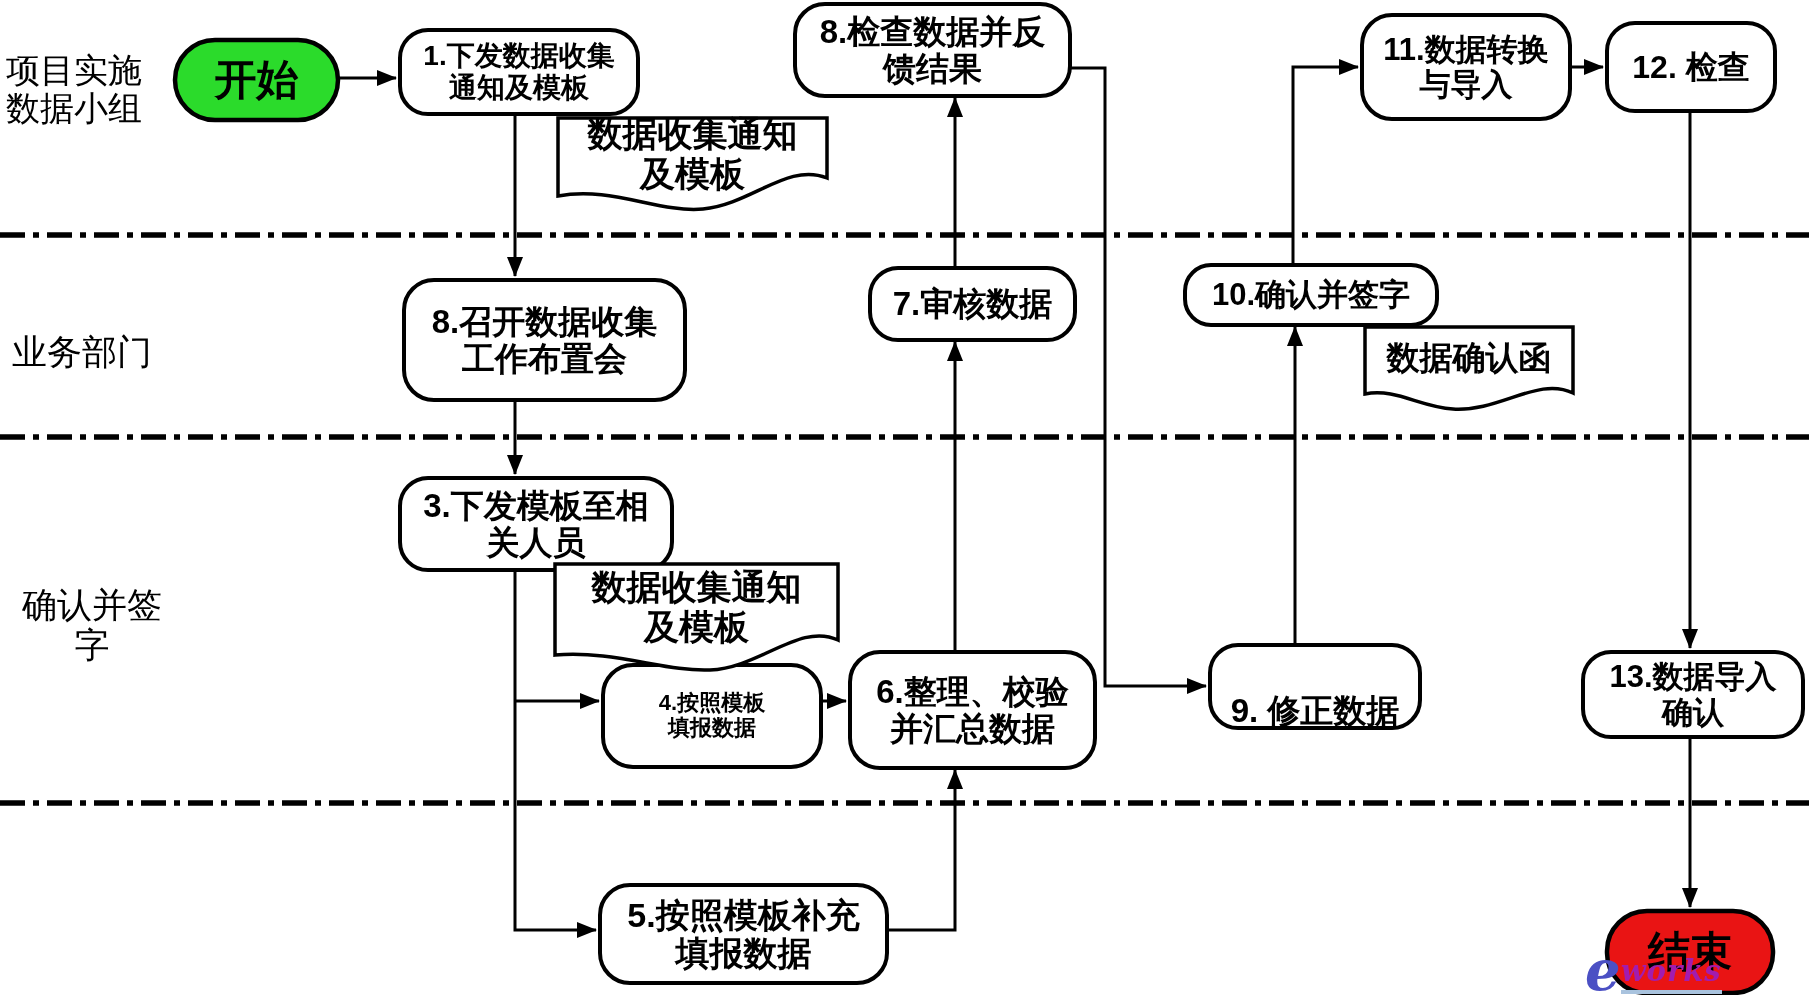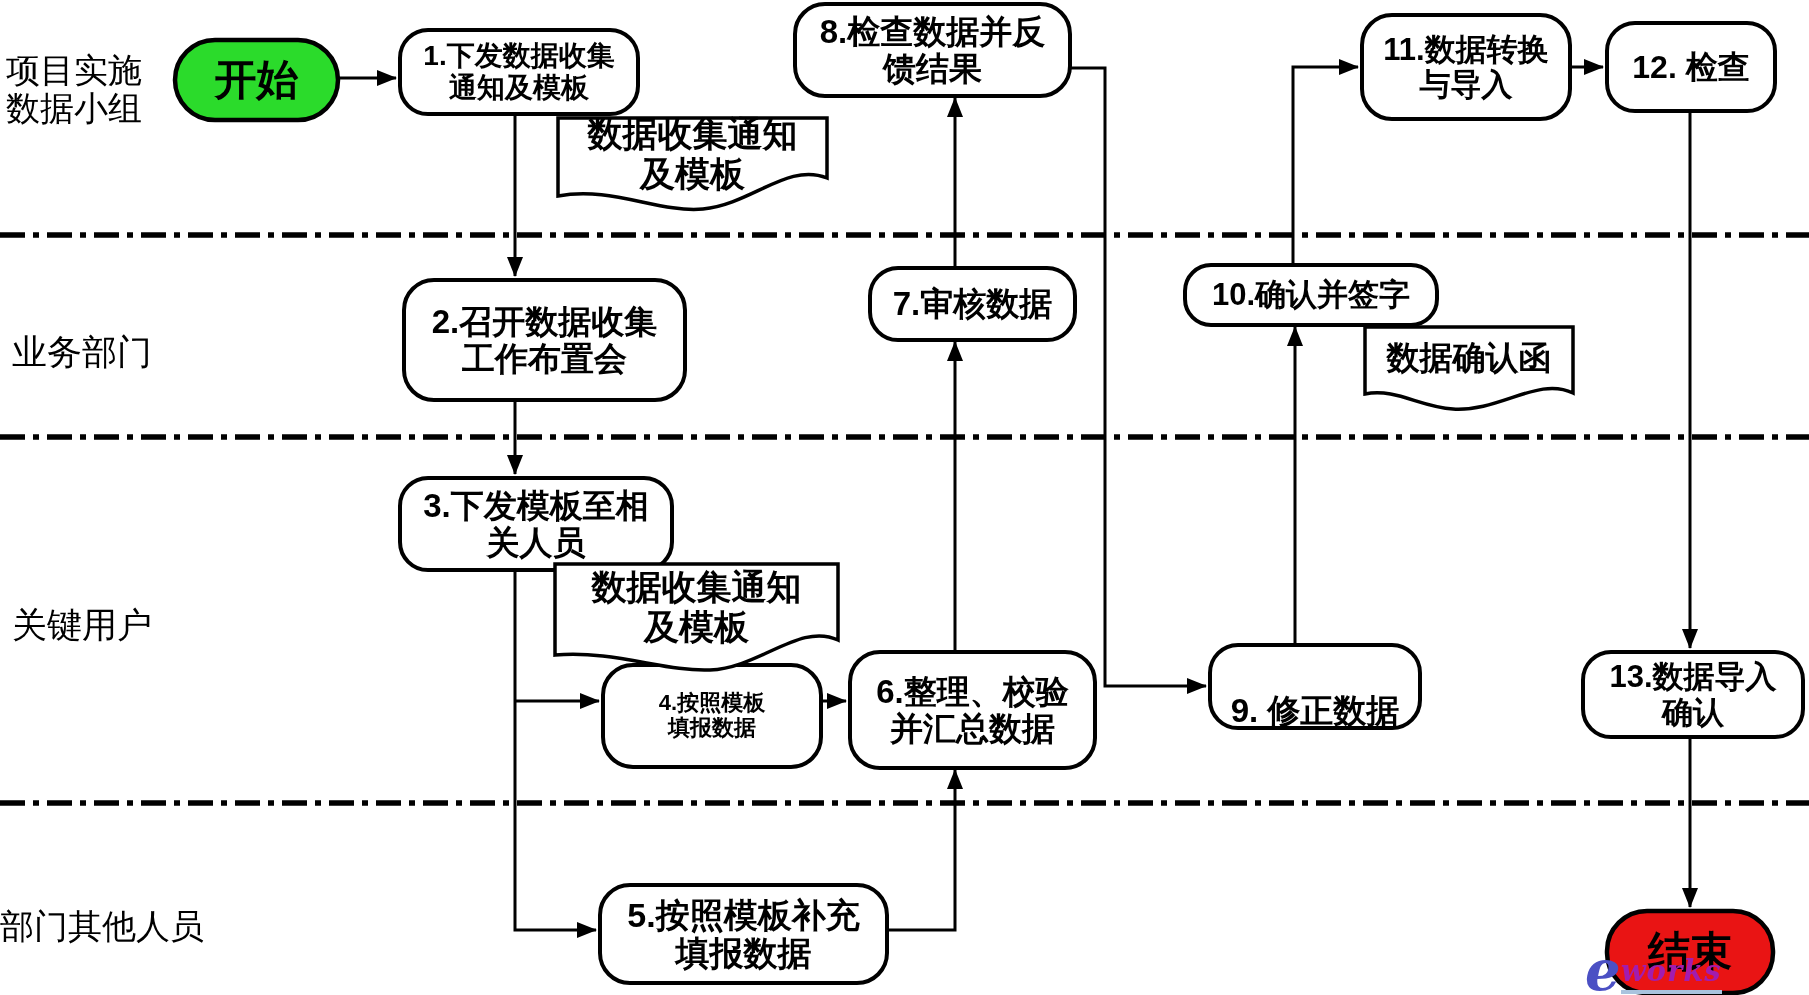--- a/index.html
+++ b/index.html
@@ -78,27 +78,26 @@
     <g>
       <path class="docshape" d="M558,118 H827 V178 C788,162 752,204 703,209 C658,213 612,186 558,196 Z"></path>
       <path class="docshape" d="M555,564 H838 V640 C800,622 760,668 710,670 C665,672 615,650 555,655 Z"></path>
       <path class="docshape" d="M1365,327 H1573 V393 C1538,376 1500,412 1453,409 C1420,407 1396,388 1365,394 Z"></path>
     </g>
   </svg>
 
   <div class="lbl lane-lbl" style="left:6px;top:46px;width:158px;height:86px;font-size:34px;">项目实施
 数据小组</div>
   <div class="lbl lane-lbl" style="left:12px;top:330px;width:165px;height:44px;font-size:35px;">业务部门</div>
-  <div class="lbl lane-lbl" style="left:12px;top:602px;width:160px;height:46px;font-size:35px;">关键用户</div>
-  <div class="lbl lane-lbl" style="left:0px;top:903px;width:225px;height:46px;font-size:34px;">部门其他人员</div>
+  <div class="lbl lane-lbl" style="left:12px;top:602px;width:160px;height:46px;font-size:35px;">确认并签字</div>
 
   <div class="lbl" style="left:175px;top:40px;width:163px;height:80px;font-size:42px;text-align:right;">开始</div>
   <div class="lbl" style="left:400px;top:30px;width:238px;height:84px;font-size:28px;">1.下发数据收集
 通知及模板</div>
-  <div class="lbl" style="left:404px;top:280px;width:281px;height:120px;font-size:33px;">2.召开数据收集
+  <div class="lbl" style="left:404px;top:280px;width:281px;height:120px;font-size:33px;">8.召开数据收集
 工作布置会</div>
   <div class="lbl" style="left:400px;top:478px;width:272px;height:92px;font-size:33px;">3.下发模板至相
 关人员</div>
   <div class="lbl" style="left:603px;top:665px;width:218px;height:102px;font-size:22px;">4.按照模板
 填报数据</div>
   <div class="lbl" style="left:600px;top:885px;width:287px;height:98px;font-size:34px;">5.按照模板补充
 填报数据</div>
   <div class="lbl" style="left:850px;top:652px;width:245px;height:116px;font-size:33px;">6.整理、校验
 并汇总数据</div>
   <div class="lbl" style="left:870px;top:268px;width:205px;height:72px;font-size:33px;">7.审核数据</div>

